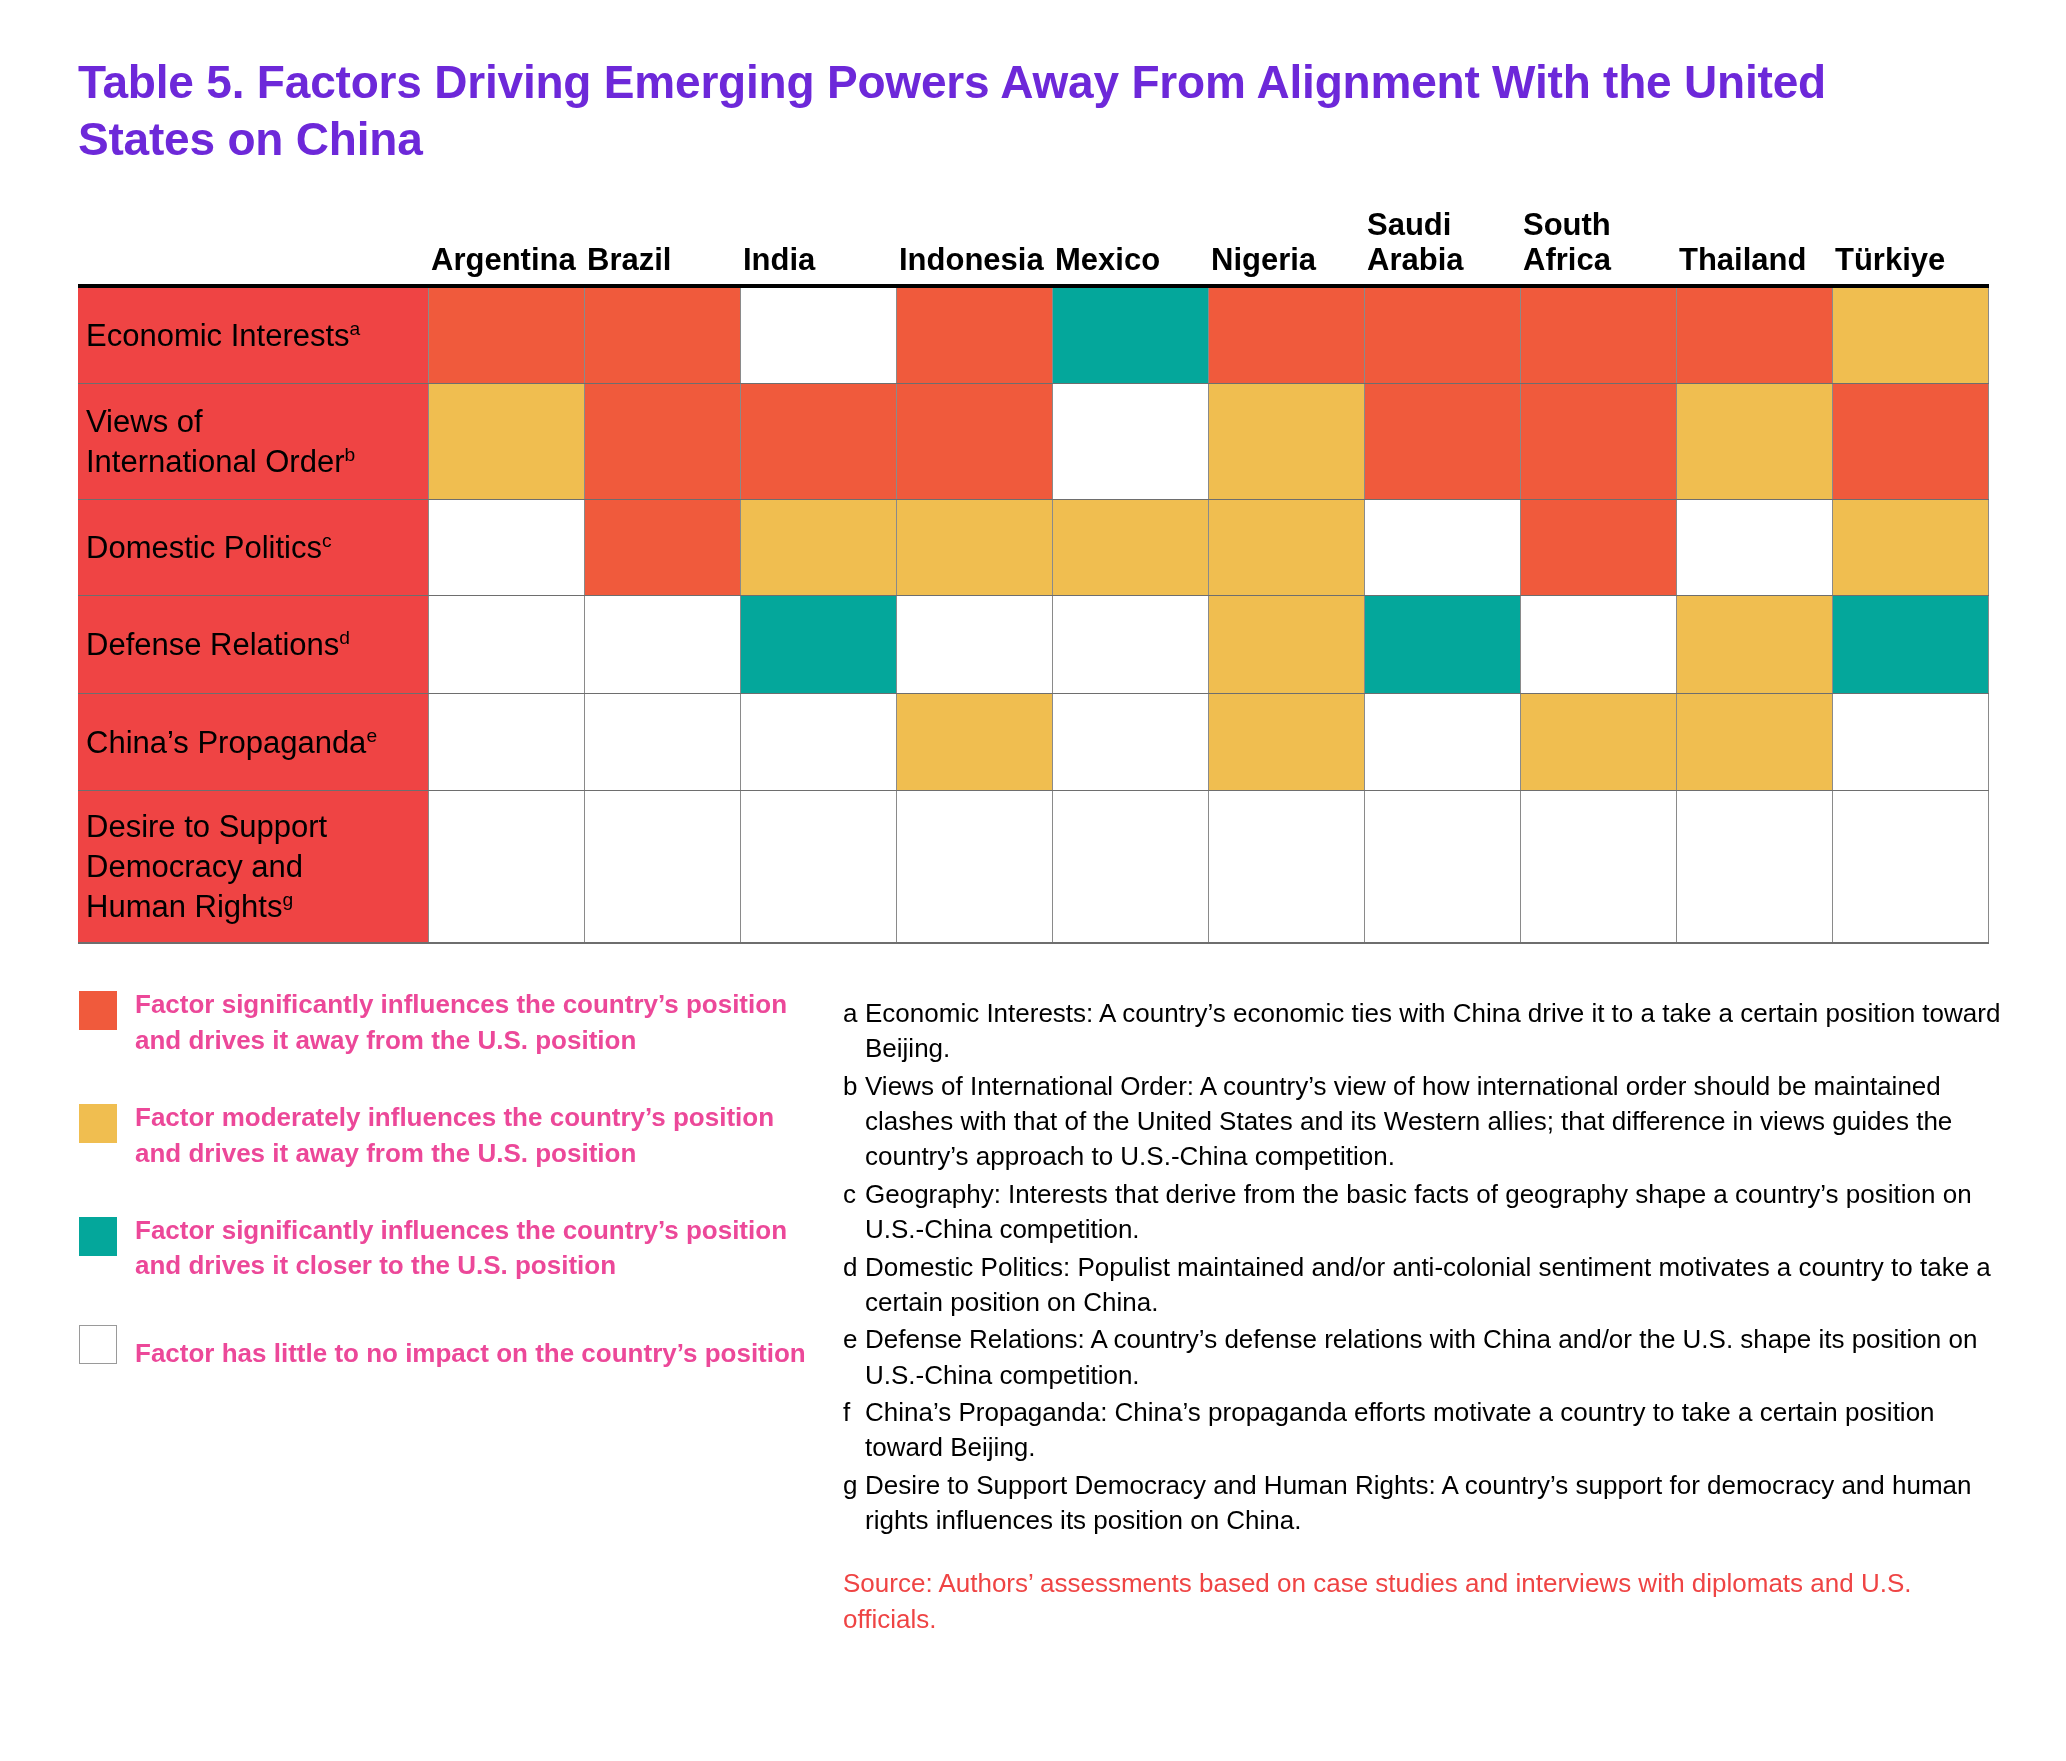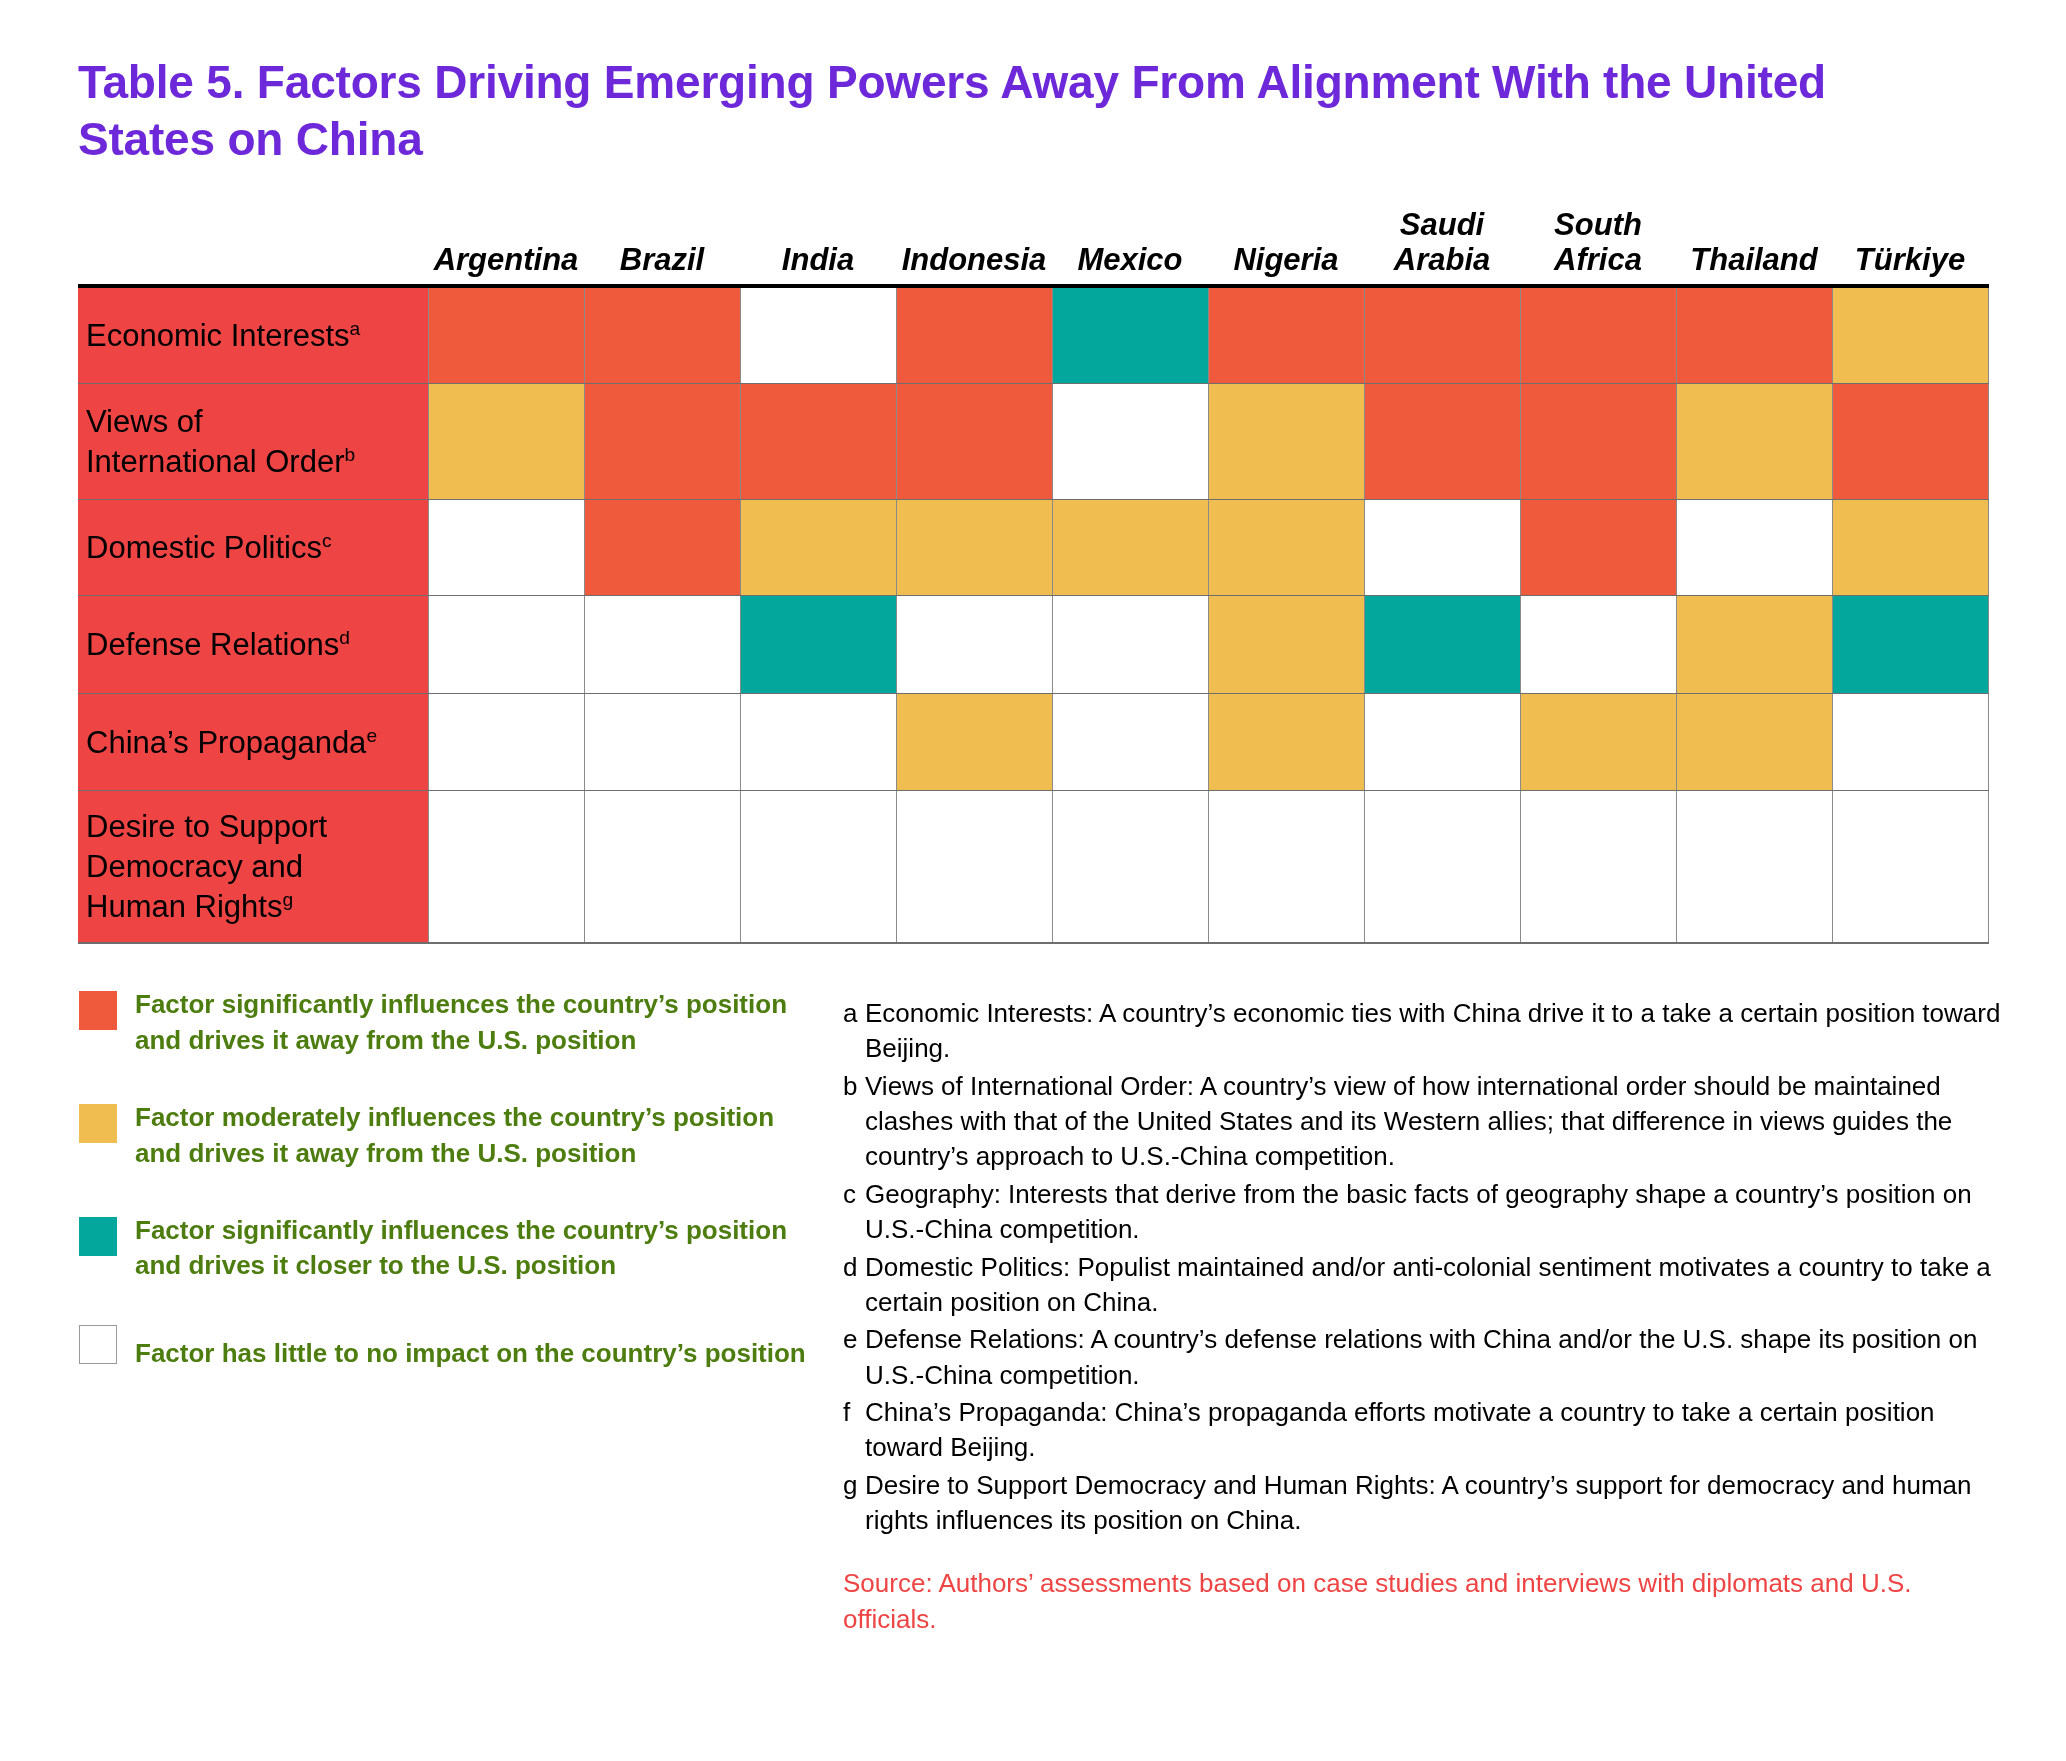--- a/index.html
+++ b/index.html
@@ -49,29 +49,28 @@
   }
   table.matrix col.label-col { width: 350px; }
   table.matrix col.c { width: 156px; }
 
   thead th.corner {
     border: none;
     background: transparent;
   }
   thead th.country {
     vertical-align: bottom;
-    text-align: center;
+    text-align: left;
     font-size: 31px;
     font-weight: bold;
     line-height: 1.12;
     padding: 0 3px 7px 3px;
     border: none;
     background: transparent;
     white-space: pre-line;
-    font-style: italic;
   }
 
   tbody tr td {
     border-left: 1px solid #8a8a8a;
     border-right: 1px solid #8a8a8a;
     border-bottom: 1.5px solid #6e6e6e;
     height: 59px;
   }
   tbody tr:first-child td {
     border-top: 4.5px solid #000000;
@@ -133,21 +132,21 @@
     margin-top: 4px;
   }
   .swatch.red { background: #F05A3C; }
   .swatch.yel { background: #F0BE50; }
   .swatch.tea { background: #04A79B; }
   .swatch.non { background: #ffffff; border: 1.5px solid #9a9a9a; box-sizing: border-box; }
   .legend-text {
     font-size: 26px;
     font-weight: bold;
     line-height: 1.38;
-    color: #4d7c0f;
+    color: #ec4899;
     white-space: pre-line;
   }
   .legend-row.last { margin-bottom: 12px; }
   .legend-row.last .swatch { margin-top: 0; }
   .legend-row.last .legend-text { padding-top: 11px; }
 
   
   .notes {
     position: absolute;
     left: 843px;

